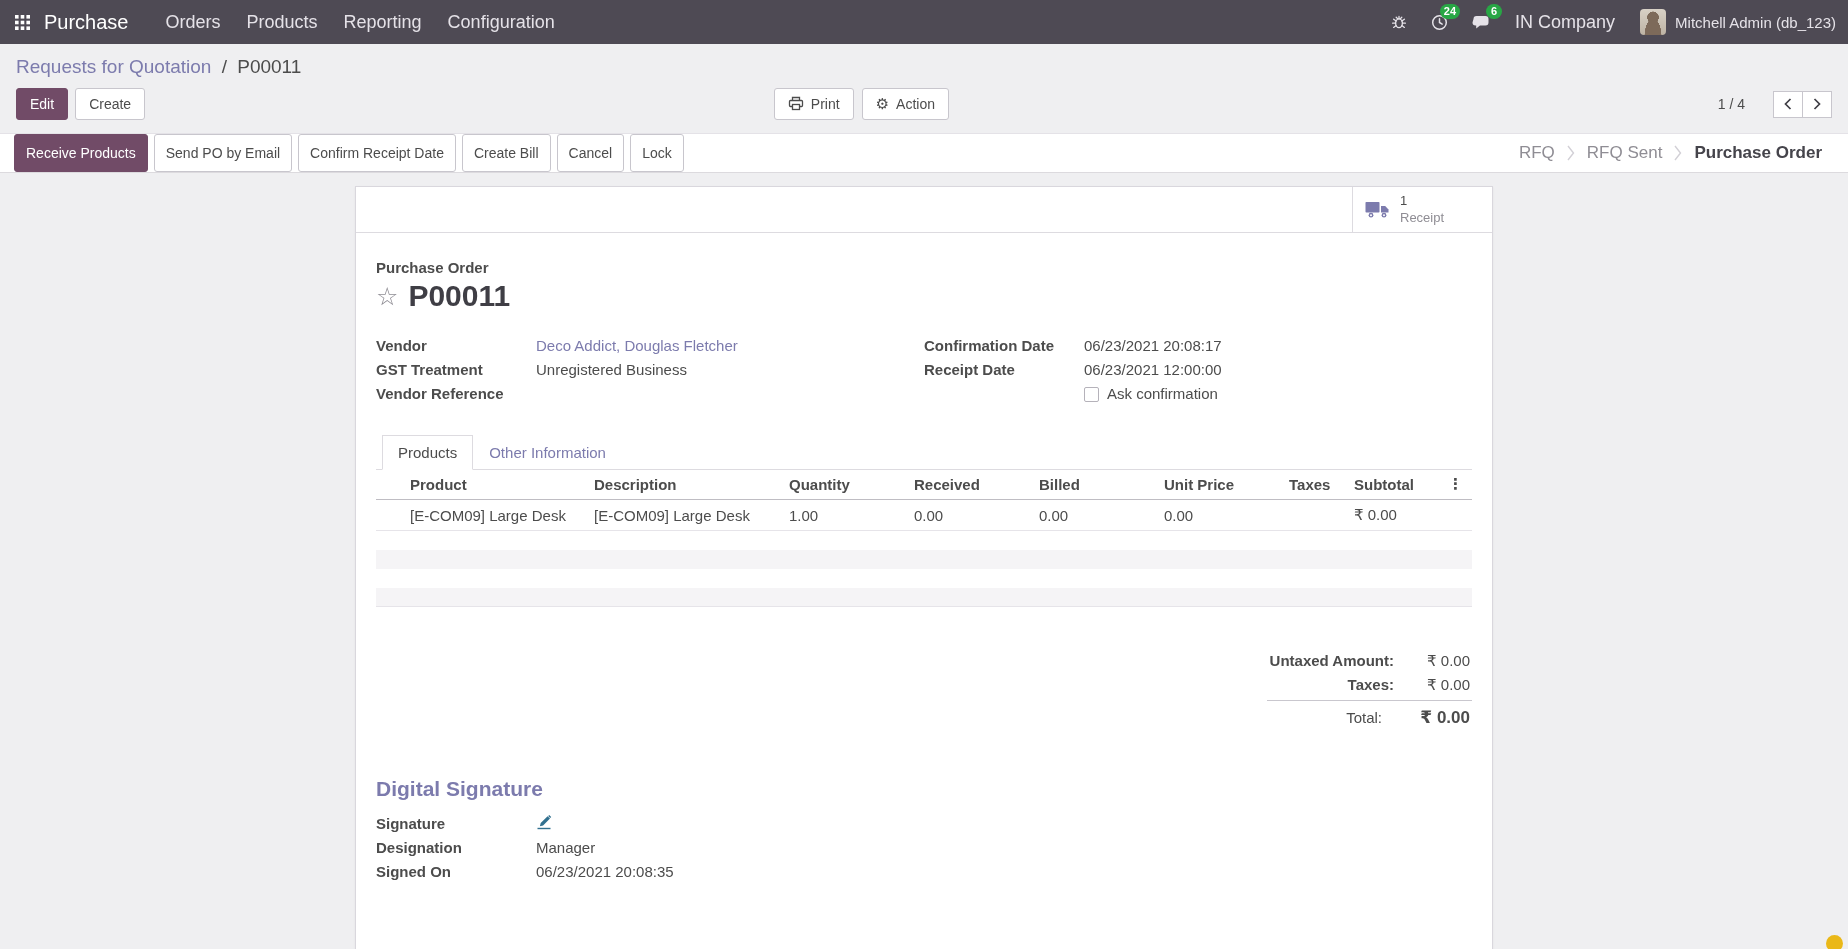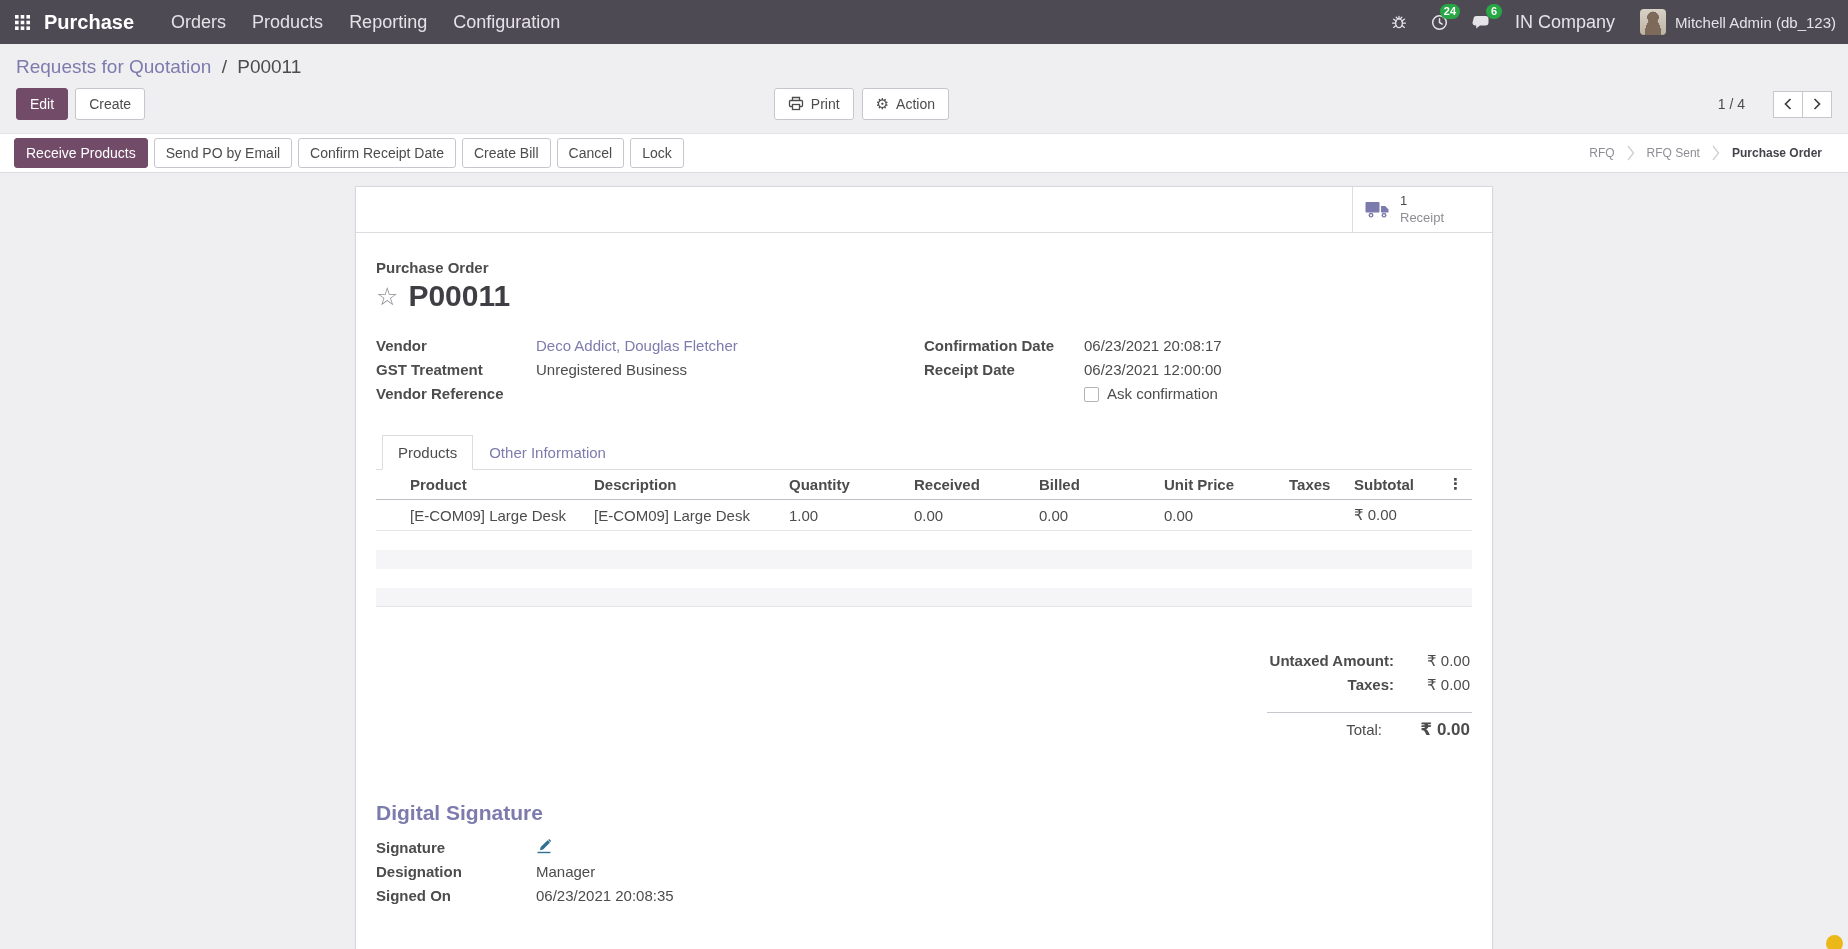--- a/index.html
+++ b/index.html
@@ -10,21 +10,21 @@
     font-family:"Liberation Sans","DejaVu Sans",sans-serif;
     font-size:15px;color:#4c4c4c;
   }
   svg{display:block}
   .clickable{cursor:pointer}
 
   
   .navbar{height:44px;background:#4e4a54;display:flex;justify-content:space-between;color:#f1eff3}
   .nav-left,.nav-right{display:flex;align-items:stretch}
   .apps-btn{width:44px;display:flex;align-items:center;justify-content:center;color:#fff}
-  .brand{display:flex;align-items:center;font-size:20px;font-weight:700;padding-right:24px;color:#fff}
+  .brand{display:flex;align-items:center;font-size:20px;font-weight:400;padding-right:24px;color:#fff}
   .nav-item{display:flex;align-items:center;padding:0 13px;font-size:18px;color:#e5e2e8}
   .nav-icon-btn{position:relative;display:flex;align-items:center;padding:8px 12px;color:#e5e2e8}
   .badge{position:absolute;top:4px;right:0;background:#28a745;color:#fff;font-size:11px;font-weight:700;
          line-height:1;padding:2px 4px;border-radius:9px;min-width:16px;text-align:center}
   .user-menu{display:flex;align-items:center;gap:9px;padding:0 12px;font-size:15px;color:#e5e2e8}
   .avatar{width:26px;height:26px;border-radius:4px;
     background:
       radial-gradient(circle at 50% 32%, #7d6a5a 0 26%, rgba(0,0,0,0) 27%),
       radial-gradient(ellipse at 50% 108%, #7d6a5a 0 46%, rgba(0,0,0,0) 47%),
       linear-gradient(#d8d1c6,#bdb3a4);}
@@ -44,25 +44,25 @@
   .gear-glyph{font-size:15px;line-height:1}
   .pager{display:flex;align-items:center;gap:28px}
   .pager-count{font-size:14px;color:#4c4c4c}
   .pager-btns{display:flex}
   .pager-btn{width:30px;height:27px;display:flex;align-items:center;justify-content:center;
              border:1px solid #c8c6cd;background:#fff;cursor:pointer}
   .pager-btn + .pager-btn{margin-left:-1px}
 
   
   .statusbar{height:40px;background:#fff;border-top:1px solid #e4e2e7;border-bottom:1px solid #dcdade;
-             display:flex;align-items:center;justify-content:space-between;padding:0 14px}
+             display:flex;justify-content:space-between;padding:0 14px}
   .sb-buttons{display:flex;gap:6px}
   .sb-btn{padding:4px 11px}
   .sb-steps{display:flex;align-items:center}
-  .sb-step{font-size:12px;color:#8f8d94;padding:0 12px}
+  .sb-step{font-size:17px;color:#8f8d94;padding:0 12px}
   .sb-step.active{color:#45444b;font-weight:700}
 
   
   .content{padding-top:13px}
   .sheet{width:1138px;margin:0 auto;background:#fff;border:1px solid #d9d7dd;
          box-shadow:0 1px 2px rgba(0,0,0,.06);min-height:960px}
   .button-box{height:46px;display:flex;justify-content:flex-end;border-bottom:1px solid #dddbe0}
   .stat-btn{width:140px;display:flex;align-items:center;gap:10px;padding:0 12px;background:#fff;
             border:none;border-left:1px solid #dddbe0;font-family:inherit;cursor:pointer}
   .stat-text{display:flex;flex-direction:column;align-items:flex-start;font-size:13px;line-height:1.25;color:#4c4c4c}
@@ -96,25 +96,25 @@
   .opt-toggle{position:absolute;right:9px;top:5px;font-size:15px;color:#4c4c4c;cursor:pointer}
   .empty-row td{padding:0;height:19px;border-bottom:none}
   .empty-row.striped td{background:#f5f4f6}
   .empty-row.last td{border-bottom:1px solid #e6e4e9}
 
   .totals-wrap{display:flex;justify-content:flex-end;margin-top:42px}
   .totals{width:205px}
   .trow{display:flex;align-items:baseline;padding:3px 2px}
   .tlabel{flex:1;text-align:right;font-weight:700;padding-right:14px}
   .tvalue{width:62px;text-align:right}
-  .trow-total{border-top:1px solid #c9c7ce;margin-top:15px;padding-top:6px}
+  .trow-total{border-top:1px solid #c9c7ce;margin-top:3px;padding-top:6px}
   .trow-total .tlabel{font-weight:400}
   .trow-total .tvalue{font-weight:700;font-size:17px;width:74px}
 
-  .sig-title{margin-top:58px;font-size:21px;font-weight:700;color:#7C7BAD}
+  .sig-title{margin-top:46px;font-size:21px;font-weight:700;color:#7C7BAD}
   .sig-fields{margin-top:14px}
 
   .corner-dot{position:fixed;right:5px;bottom:-3px;width:17px;height:17px;border-radius:50%;background:#eab818}
 </style>
 </head>
 <body>
 
 <nav class="navbar">
   <div class="nav-left">
     <div class="apps-btn clickable">

